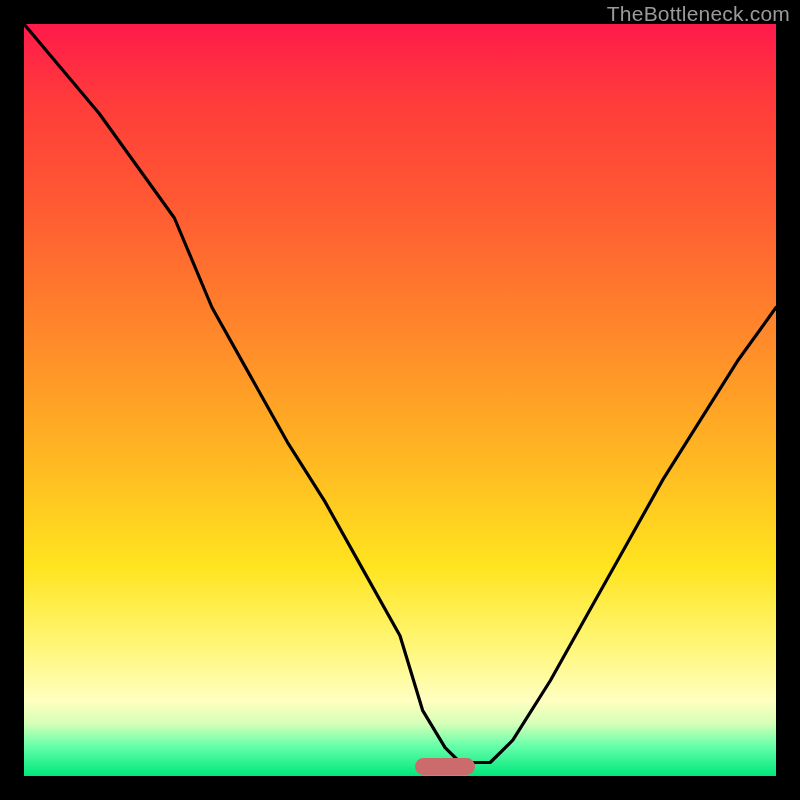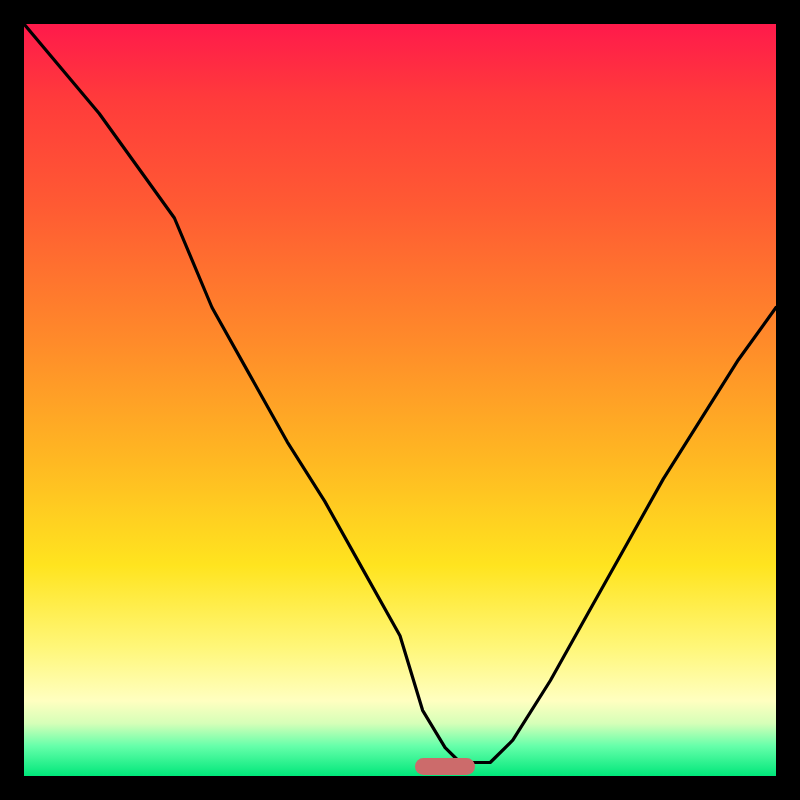--- a/index.html
+++ b/index.html
@@ -62,19 +62,20 @@
     height: 17px;
     width: 62px;
     left: 392px;
     top: 734px;
   }
 </style>
 </head>
 <body>
 
 <div class="frame">
+  <div class="watermark">TheBottleneck.com</div>
   <div class="plot">
     <svg class="curve" width="752" height="752" viewBox="0 0 752 752">
       <polyline id="curve-polyline" fill="none" stroke="#000" stroke-width="3.2" stroke-linecap="round" stroke-linejoin="round" points="0.0,0.0 37.6,44.8 75.2,89.5 112.8,141.7 150.4,194.0 188.0,283.5 225.6,350.6 263.2,417.8 300.8,477.4 338.4,544.6 376.0,611.7 398.6,686.3 421.1,723.6 436.2,738.5 451.2,738.5 466.2,738.5 488.8,716.2 526.4,656.5 564.0,589.3 601.6,522.2 639.2,455.1 676.8,395.4 714.4,335.7 752.0,283.5"></polyline>
     </svg>
     <div class="marker" id="marker" style="left: 391.04px; width: 60.16px; top: 734px;"></div>
   </div>
 </div>
 
 </body></html>

